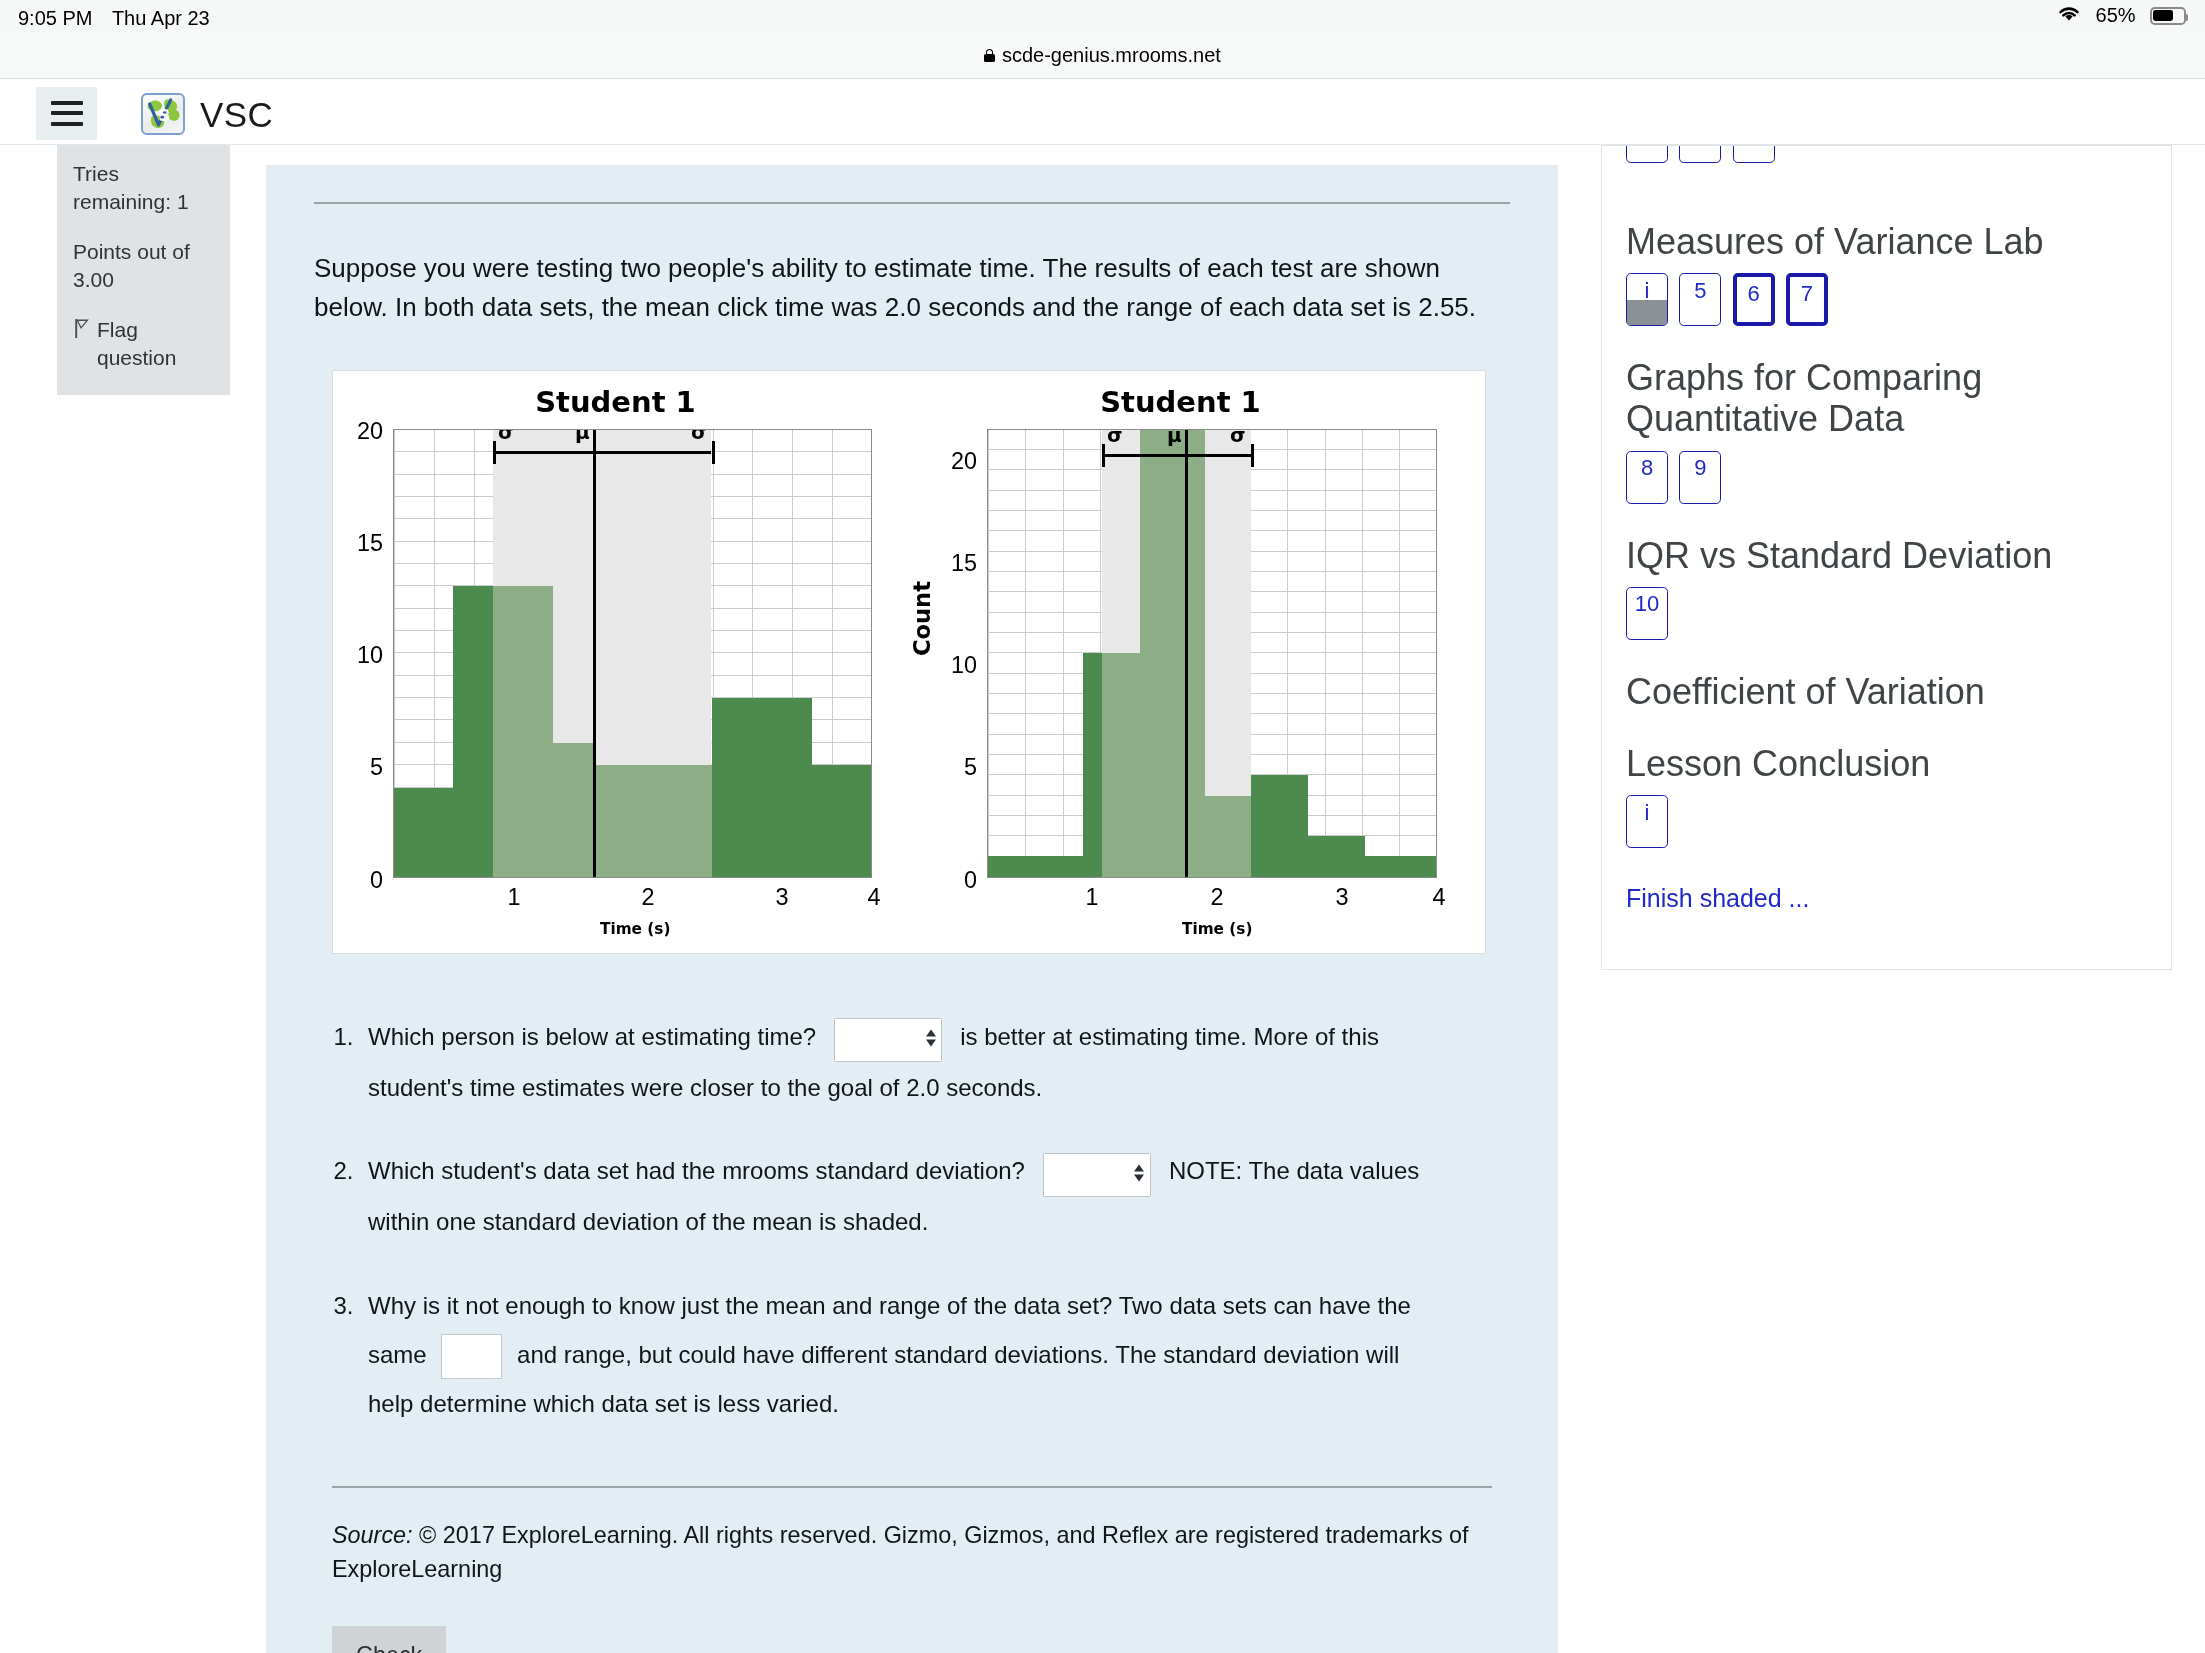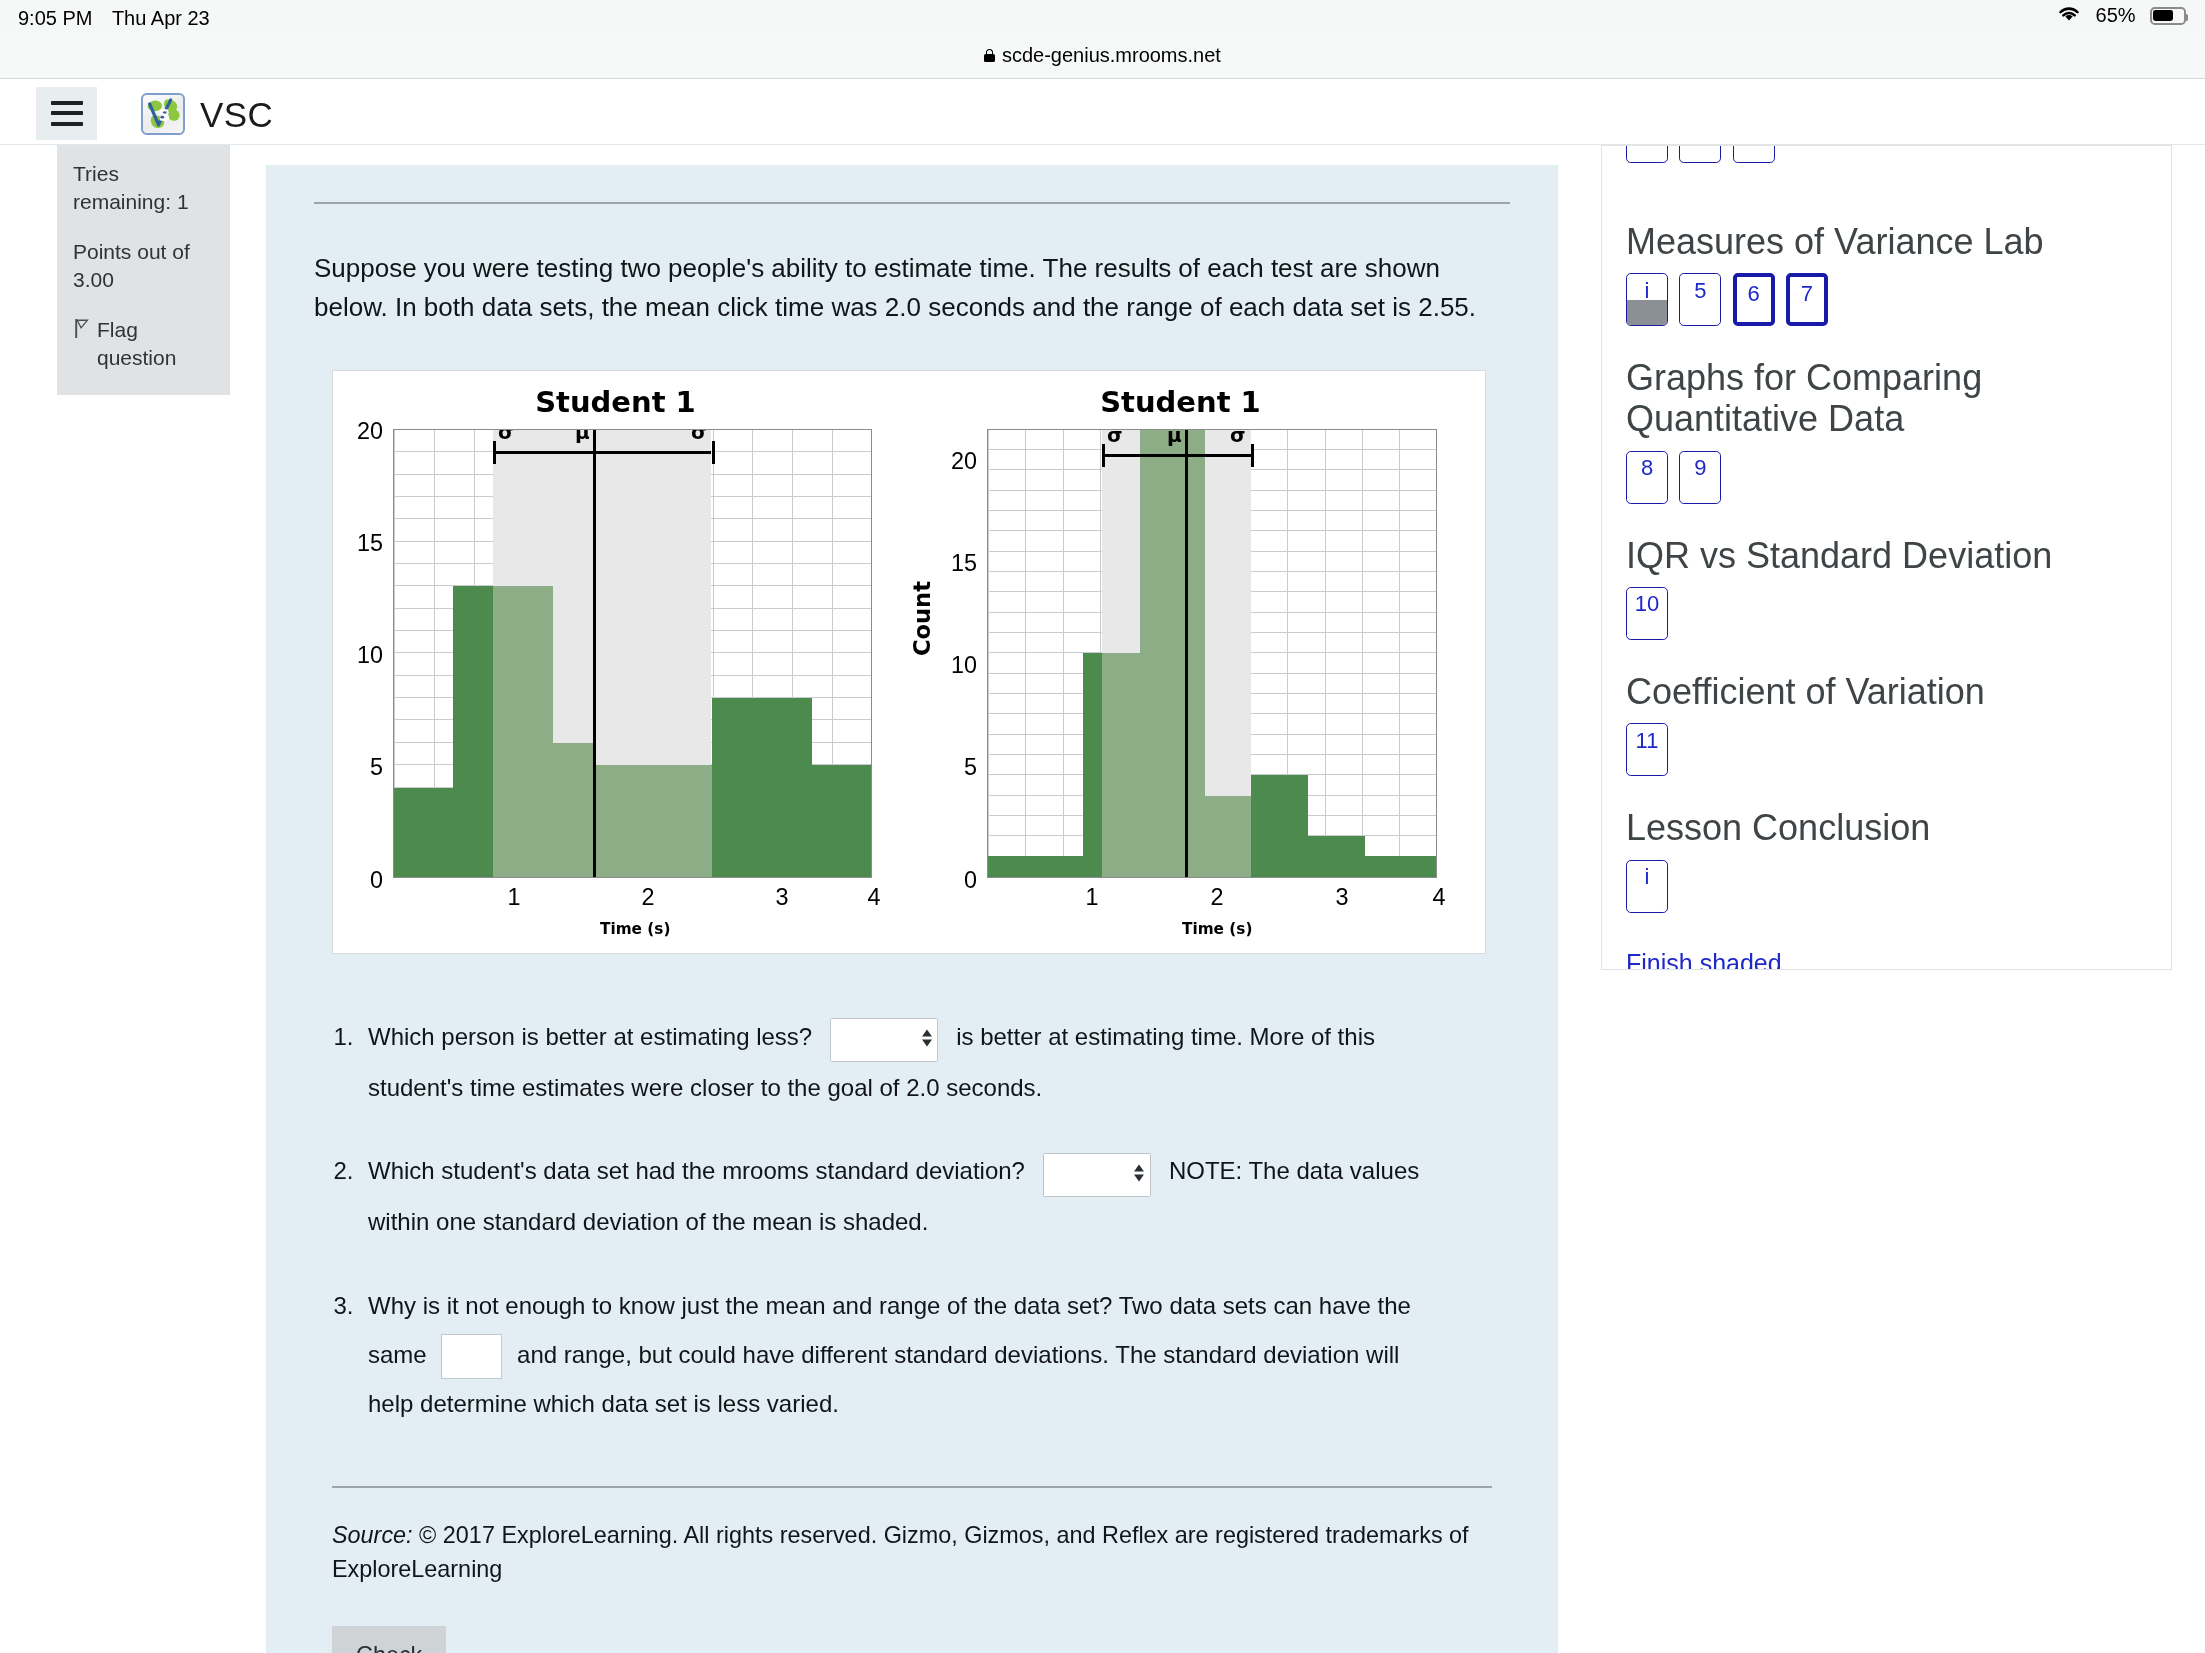--- a/index.html
+++ b/index.html
@@ -397,21 +397,21 @@
             <div class="axis-xlabel" style="left:284px; top:549px;">Time (s)</div>
           </div>
         </div>
 
         
         <div class="qlist">
 
           <div class="qitem">
             <div class="qnum">1.</div>
             <div class="qbody">
-              <span>Which person is better at estimating less?</span>
+              <span>Which person is below at estimating time?</span>
               <span class="dropwrap">
                 <select class="drop"><option></option></select>
                 <span class="arrows">
                     <i class="up"></i>
                     <i class="dn"></i>
                   </span>
               </span>
               <span>is better at estimating time. More of this student's time estimates were closer to the goal of 2.0 seconds.</span>
             </div>
           </div>
@@ -473,23 +473,20 @@
         <div class="navbtn">8</div>
         <div class="navbtn">9</div>
       </div>
 
       <div class="navsec-title">IQR vs Standard Deviation</div>
       <div class="navbtn-row">
         <div class="navbtn">10</div>
       </div>
 
       <div class="navsec-title">Coefficient of Variation</div>
-      <div class="navbtn-row">
-        <div class="navbtn">11</div>
-      </div>
 
       <div class="navsec-title">Lesson Conclusion</div>
       <div class="navbtn-row">
         <div class="navbtn">i</div>
       </div>
 
       <div class="finish">Finish shaded ...</div>
     </div>
   </div>
 </div>

